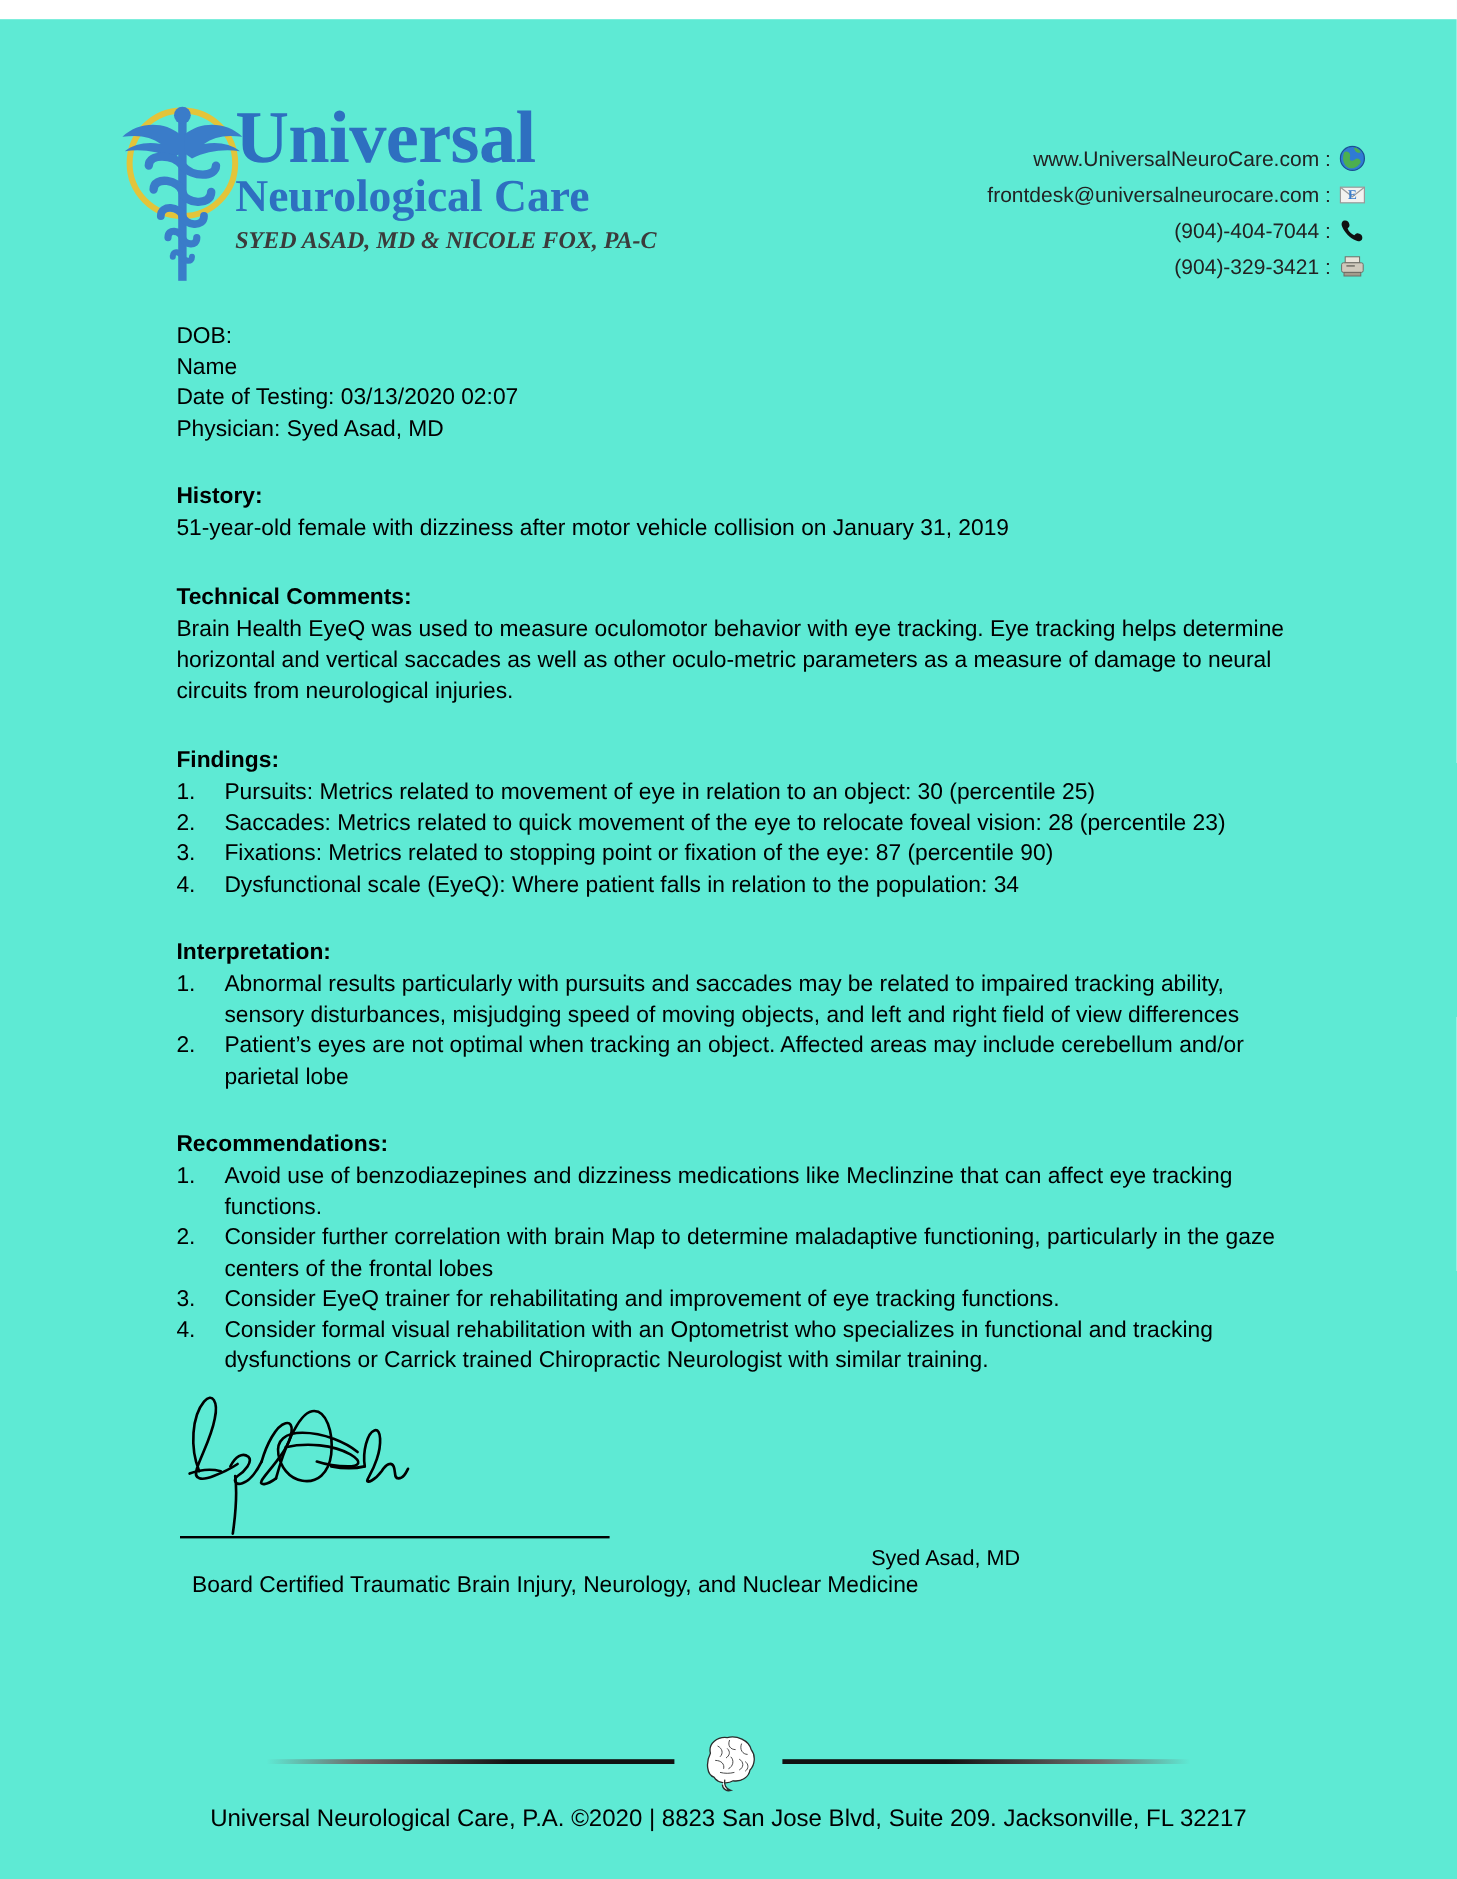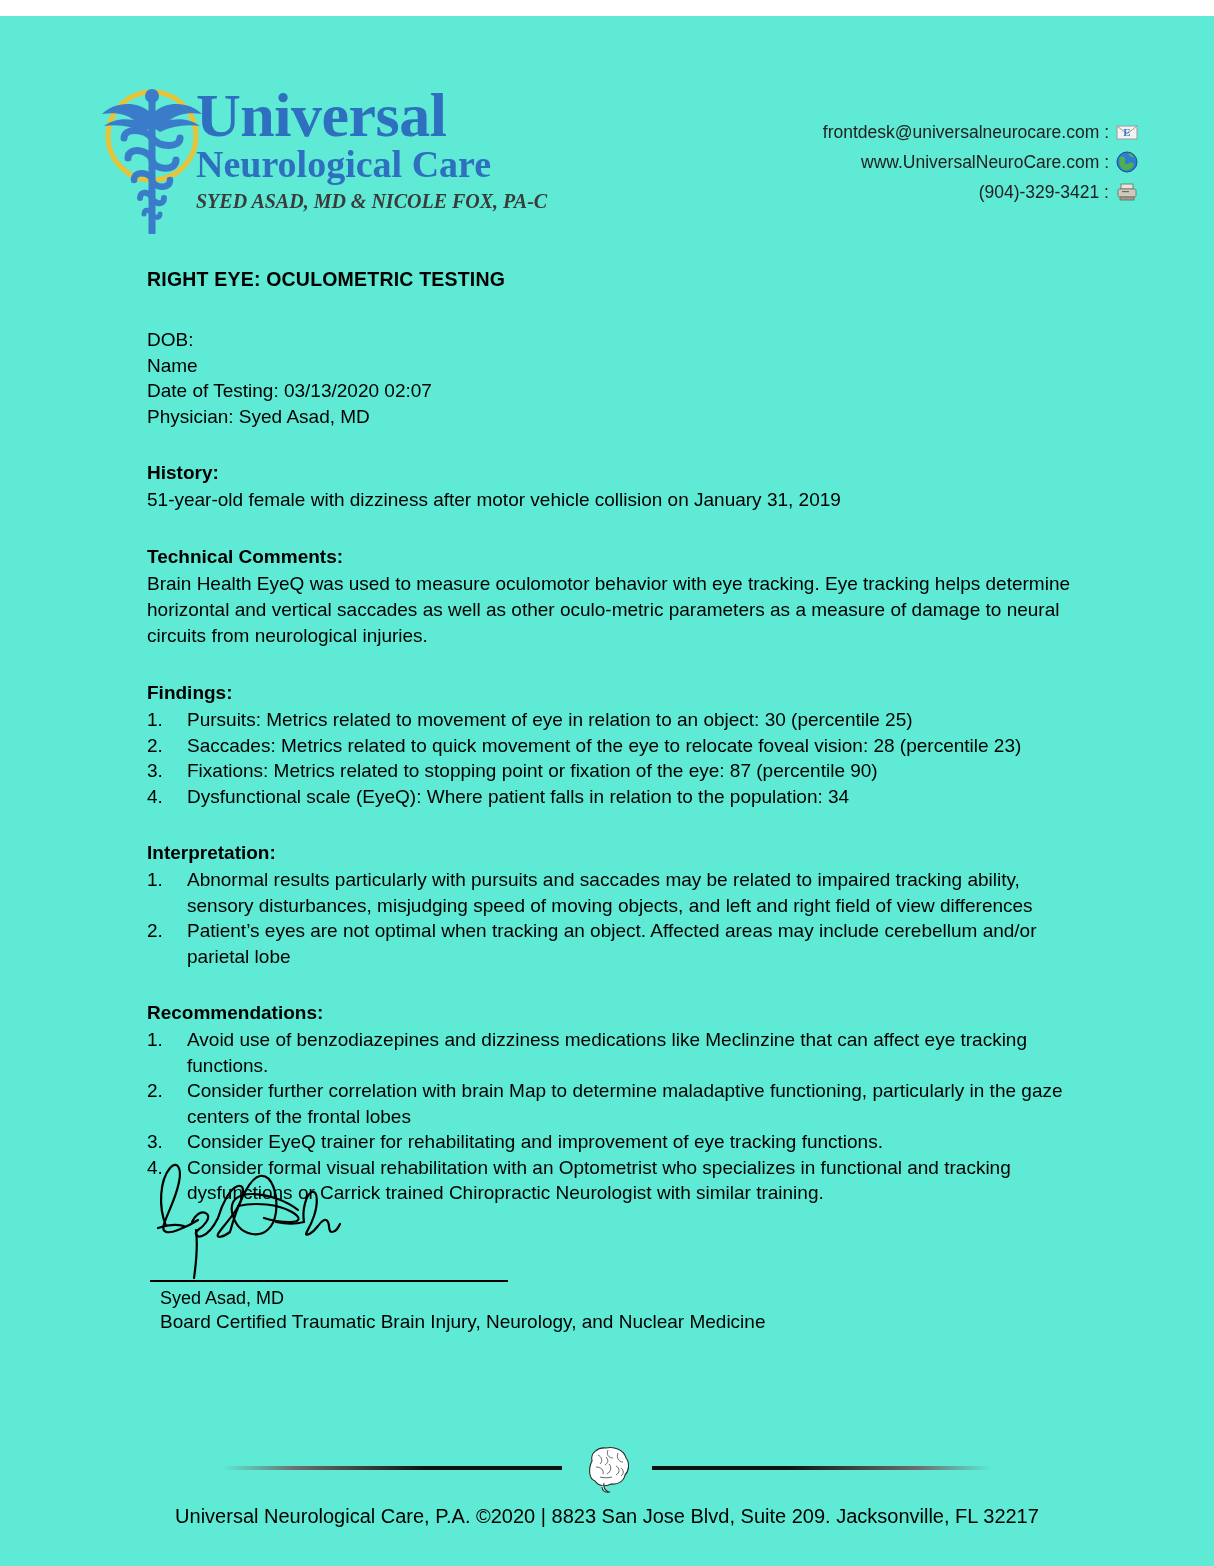--- a/index.html
+++ b/index.html
@@ -174,20 +174,21 @@
     width: 358px;
     height: 2px;
     background: #000;
     margin-top: -4px;
   }
   .sig-name {
     font-size: 18px;
     line-height: 24px;
     margin-top: 4px;
     margin-left: 10px;
+    text-align: right;
   }
   .sig-cred {
     font-size: 19px;
     line-height: 24px;
     margin-left: 10px;
   }
 
   
   .footer {
     position: absolute;
@@ -251,63 +252,70 @@
         </svg>
       </div>
       <div class="logo-text">
         <div class="logo-line1">Universal</div>
         <div class="logo-line2">Neurological Care</div>
         <div class="logo-line3">SYED ASAD, MD &amp; NICOLE FOX, PA-C</div>
       </div>
     </div>
 
     <div class="contact">
-
-      <div class="contact-row">
-        <span class="contact-text">frontdesk@universalneurocare.com :</span>
-        <span class="c-icon ic-mail">
-          <svg viewBox="0 0 22 22" width="22" height="22" aria-hidden="true">
-            <rect x="1" y="5" width="20" height="13" fill="#F2F2F0" stroke="#9a9a9a" stroke-width="1"></rect>
-            <path d="M1 5 L11 13 L21 5" fill="none" stroke="#9a9a9a" stroke-width="1"></path>
-            <text x="11" y="15" font-family="Liberation Serif, serif" font-size="11" font-weight="bold" fill="#3A7CC9" text-anchor="middle">E</text>
-          </svg>
-        </span>
-      </div>
 
       <div class="contact-row">
         <span class="contact-text">www.UniversalNeuroCare.com :</span>
         <span class="c-icon ic-globe">
           <svg viewBox="0 0 22 22" width="22" height="22" aria-hidden="true">
             <circle cx="11" cy="11" r="10" fill="#2F7BD4"></circle>
             <path d="M4 6 C7 4 10 7 9 10 C8 13 11 14 13 12 C15 10 18 12 18 14 C16 18 12 20 8 19 C4 17 2 12 4 6 Z" fill="#4CAF50"></path>
             <path d="M12 2 C15 2 17 4 18 6 C16 7 14 6 13 4 Z" fill="#4CAF50"></path>
             <ellipse cx="11" cy="11" rx="10" ry="10" fill="none" stroke="#1A4F92" stroke-width="1"></ellipse>
           </svg>
         </span>
       </div>
 
+      <div class="contact-row">
+        <span class="contact-text">frontdesk@universalneurocare.com :</span>
+        <span class="c-icon ic-mail">
+          <svg viewBox="0 0 22 22" width="22" height="22" aria-hidden="true">
+            <rect x="1" y="5" width="20" height="13" fill="#F2F2F0" stroke="#9a9a9a" stroke-width="1"></rect>
+            <path d="M1 5 L11 13 L21 5" fill="none" stroke="#9a9a9a" stroke-width="1"></path>
+            <text x="11" y="15" font-family="Liberation Serif, serif" font-size="11" font-weight="bold" fill="#3A7CC9" text-anchor="middle">E</text>
+          </svg>
+        </span>
+      </div>
+
+      <div class="contact-row">
+        <span class="contact-text">(904)-404-7044 :</span>
+        <span class="c-icon ic-phone">
+          <svg viewBox="0 0 22 22" width="22" height="22" aria-hidden="true">
+            <path d="M3.5 3 C6 2 8 3.5 8.5 6 C9 8 7.5 8.5 7 9.5 C8 12 10 14 12.5 15 C13.5 14.5 14 13 16 13.5 C18.5 14 20 16 19 18.5 C18 20 16 20.5 14 19.5 C9 17.5 4.5 13 2.5 8 C1.5 6 2 4 3.5 3 Z" fill="#111111"></path>
+          </svg>
+        </span>
+      </div>
 
       <div class="contact-row">
         <span class="contact-text">(904)-329-3421 :</span>
         <span class="c-icon ic-fax">
           <svg viewBox="0 0 22 22" width="22" height="22" aria-hidden="true">
             <rect x="5" y="3" width="12" height="5" fill="#E8E4DA" stroke="#6d6a63" stroke-width="0.8"></rect>
             <rect x="2" y="8" width="18" height="8" rx="1.5" fill="#CFC9BC" stroke="#6d6a63" stroke-width="0.8"></rect>
             <rect x="4" y="16" width="14" height="3" fill="#A39C8C" stroke="#6d6a63" stroke-width="0.8"></rect>
             <rect x="6" y="10" width="7" height="1.2" fill="#6d6a63"></rect>
           </svg>
         </span>
       </div>
 
     </div>
   </div>
 
   <div class="content">
 
-    <h1 class="doc-title">RIGHT EYE: OCULOMETRIC TESTING</h1>
 
     <div>
       <p class="pt-line">DOB:</p>
       <p class="pt-line">Name</p>
       <p class="pt-line">Date of Testing: 03/13/2020 02:07</p>
       <p class="pt-line">Physician: Syed Asad, MD</p>
     </div>
 
     <div class="sec">
       <p class="sec-head">History:</p>

